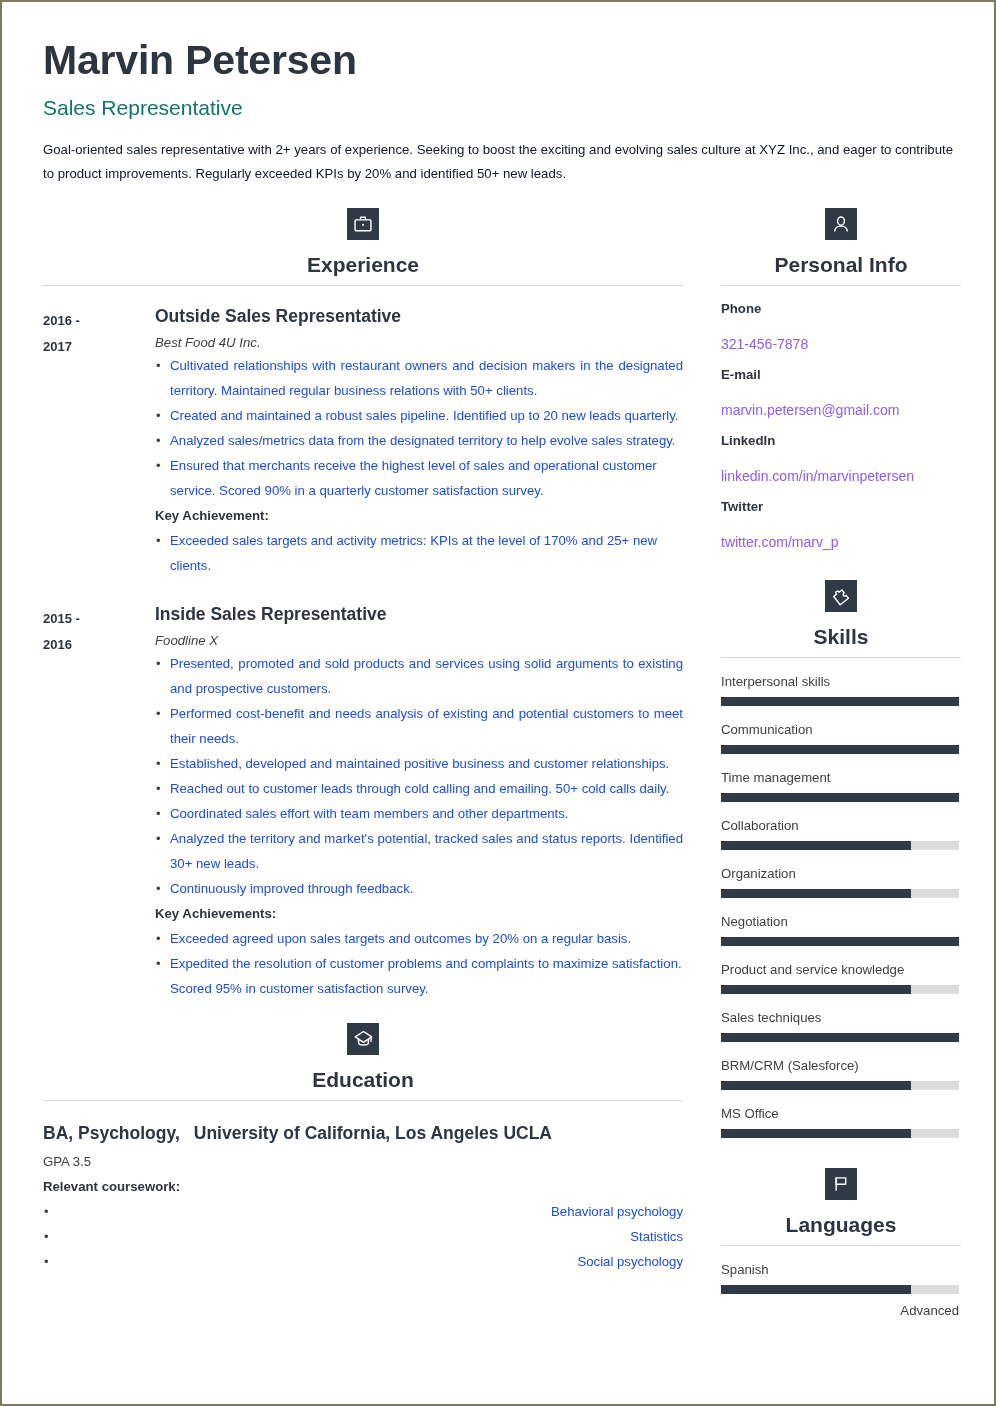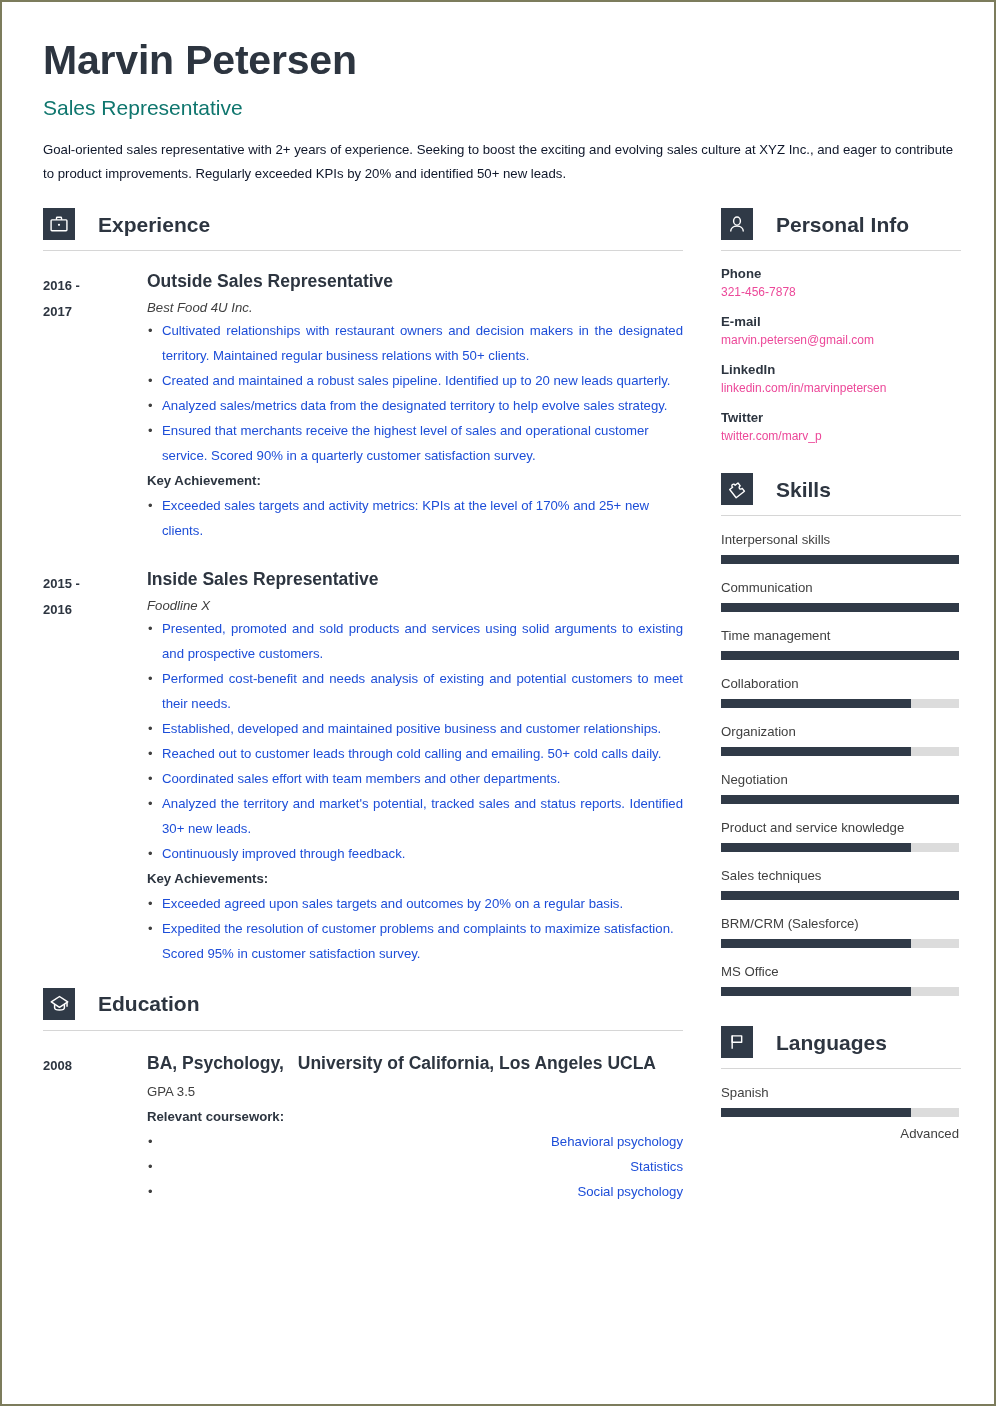--- a/index.html
+++ b/index.html
@@ -62,21 +62,22 @@
     align-items: flex-start;
   }
   .col-left { width: 640px; flex: 0 0 640px; }
   .col-gap  { width: 38px; flex: 0 0 38px; }
   .col-right { width: 240px; flex: 0 0 240px; }
 
   
   .section-head {
     display: flex;
     align-items: center;
-    gap: 23px;
+    gap: 14px;
+    flex-direction: column;
   }
   .sec-icon {
     width: 32px;
     height: 32px;
     background: #303a47;
     display: flex;
     align-items: center;
     justify-content: center;
     flex: 0 0 32px;
   }
@@ -89,20 +90,21 @@
   }
   .sec-rule {
     border-bottom: 1px solid #d6d6d6;
     margin-top: 10px;
   }
 
   
   .entry {
     display: flex;
     margin-top: 20px;
+    gap: 8px;
   }
   .entry-dates {
     width: 104px;
     flex: 0 0 104px;
     font-size: 13px;
     font-weight: bold;
     color: #2d3540;
     line-height: 26px;
     padding-top: 2px;
   }
@@ -173,23 +175,23 @@
 
   
   .right-block { margin-bottom: 4px; }
   .info-label {
     font-size: 13.2px;
     font-weight: bold;
     color: #2d3540;
     margin-top: 15px;
   }
   .info-value {
-    font-size: 12px;
-    color: #ec4899;
-    margin-top: 4px;
+    font-size: 14px;
+    color: #8b5cf6;
+    margin-top: 20px;
     word-break: break-word;
   }
 
   .skill-row { margin-top: 16px; }
   .skill-name {
     font-size: 13.2px;
     color: #3f3f3f;
     margin-bottom: 8px;
   }
   .bar-track {
@@ -293,21 +295,20 @@
               <path d="M12 4 2.6 10.2 12 16.4l9.4-6.2z"></path>
               <path d="M6.4 12.6v4.2c0 1.4 2.5 2.6 5.6 2.6s5.6-1.2 5.6-2.6v-4.2"></path>
               <path d="M20.6 10.6v5.2"></path>
             </svg>
           </span>
           <span class="sec-title">Education</span>
         </div>
         <div class="sec-rule"></div>
 
         <div class="entry">
-          <div class="entry-dates">2008</div>
           <div class="entry-main">
             <div class="edu-degree">
               <span>BA, Psychology,</span><span class="school">University of California, Los Angeles</span>
               <span>UCLA</span>
             </div>
             <div class="edu-gpa">GPA 3.5</div>
             <div class="edu-course-label">Relevant coursework:</div>
             <ul class="bullets tight">
               <li>Behavioral psychology</li>
               <li>Statistics</li>

